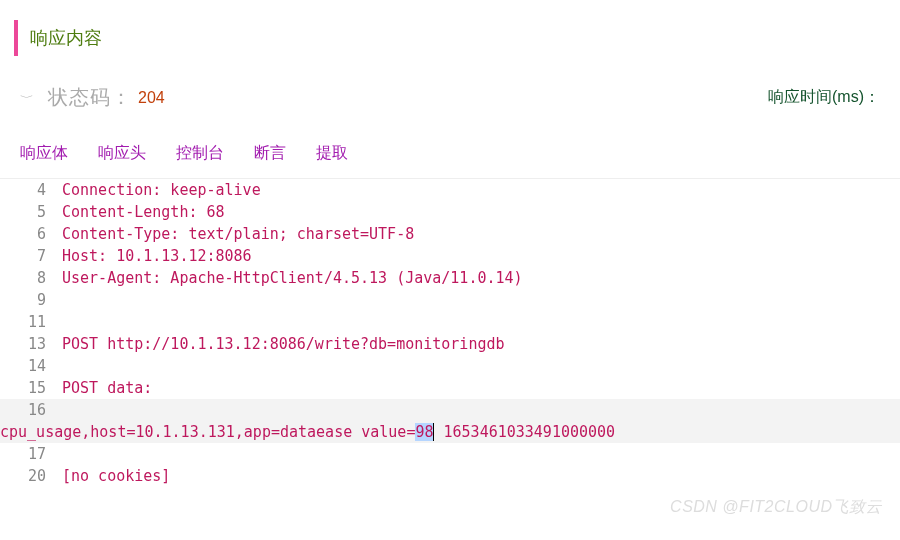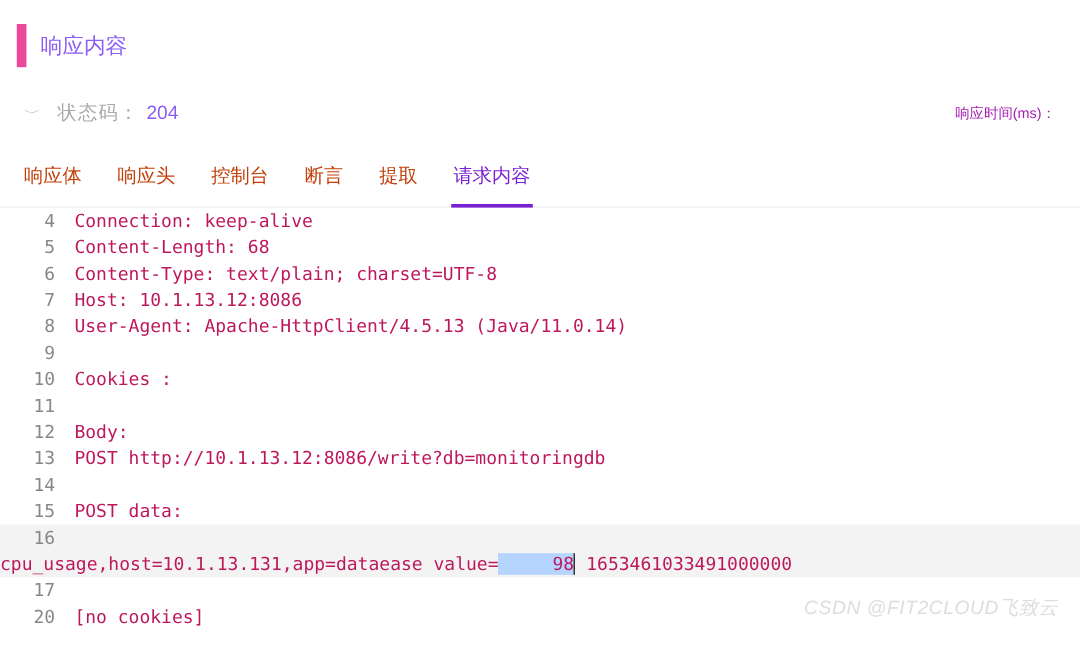--- a/index.html
+++ b/index.html
@@ -9,64 +9,64 @@
     color: #333;
     width: 900px;
     height: 540px;
     overflow: hidden;
     font-size: 14px;
   }
   .panel {
     padding: 0 0 0 0;
   }
   .section-title {
-    border-left: 8px solid #ec4899;
+    border-left: 4px solid #ec4899;
     padding: 6px 0 6px 12px;
     margin: 20px 0 20px 14px;
     font-size: 18px;
     font-weight: 500;
-    color: #8b5cf6;
+    color: #4d7c0f;
   }
   .status-row {
     display: flex;
     align-items: center;
     padding: 8px 20px 20px 20px;
     color: #aaa;
   }
   .status-row .chevron {
     margin-right: 14px;
     color: #bbb;
     font-size: 14px;
     transform: scaleY(0.7);
   }
   .status-row .label {
     color: #aaa;
-    font-size: 16px;
+    font-size: 20px;
     letter-spacing: 1px;
   }
   .status-row .code {
-    color: #8b5cf6;
+    color: #c2410c;
     font-size: 16px;
     margin-left: 6px;
   }
   .status-row .spacer { flex: 1; }
   .status-row .rt-label {
-    color: #a21caf;
-    font-size: 12px;
+    color: #14532d;
+    font-size: 16px;
   }
   .tabs {
     display: flex;
     padding: 0 18px;
     gap: 26px;
     border-bottom: 1px solid #eee;
     font-size: 16px;
   }
   .tab {
     padding: 12px 2px 14px 2px;
-    color: #c2410c;
+    color: #a21caf;
     font-weight: 500;
     position: relative;
     cursor: pointer;
   }
   .tab.active {
     color: #7a1fd1;
   }
   .tab.active::after {
     content: "";
     position: absolute;
@@ -87,21 +87,21 @@
   .code-line.hl { background: #f3f3f3; flex-direction: column; }
   .gutter {
     width: 62px;
     text-align: right;
     color: #888;
     padding-right: 16px;
     flex: 0 0 auto;
     user-select: none;
   }
   .content { flex: 1; color: #be185d; }
-  .sel { background: #b5d5ff; padding-left: 45px; }
+  .sel { background: #b5d5ff; }
   .cursor { border-right: 1px solid #000; }
   .watermark {
     position: absolute;
     right: 18px;
     bottom: 22px;
     color: #ddd;
     font-size: 16px;
     font-style: italic;
     letter-spacing: 0.5px;
   }
@@ -119,33 +119,30 @@
     <span class="spacer"></span>
     <span class="rt-label">响应时间(ms)：</span>
   </div>
 
   <div class="tabs" id="tabs">
       <div class="tab">响应体</div>
       <div class="tab">响应头</div>
       <div class="tab">控制台</div>
       <div class="tab">断言</div>
       <div class="tab">提取</div>
-      <div class="tab active">请求内容</div>
     </div>
 
   <div class="code-area" id="code">
       <div class="code-line"><div class="gutter">4</div><div class="content">Connection: keep-alive</div></div>
       <div class="code-line"><div class="gutter">5</div><div class="content">Content-Length: 68</div></div>
       <div class="code-line"><div class="gutter">6</div><div class="content">Content-Type: text/plain; charset=UTF-8</div></div>
       <div class="code-line"><div class="gutter">7</div><div class="content">Host: 10.1.13.12:8086</div></div>
       <div class="code-line"><div class="gutter">8</div><div class="content">User-Agent: Apache-HttpClient/4.5.13 (Java/11.0.14)</div></div>
       <div class="code-line"><div class="gutter">9</div><div class="content"></div></div>
-      <div class="code-line"><div class="gutter">10</div><div class="content">Cookies :</div></div>
       <div class="code-line"><div class="gutter">11</div><div class="content"></div></div>
-      <div class="code-line"><div class="gutter">12</div><div class="content">Body:</div></div>
       <div class="code-line"><div class="gutter">13</div><div class="content">POST http://10.1.13.12:8086/write?db=monitoringdb</div></div>
       <div class="code-line"><div class="gutter">14</div><div class="content"></div></div>
       <div class="code-line"><div class="gutter">15</div><div class="content">POST data:</div></div>
       <div class="code-line hl"><div class="gutter">16</div><div class="content"><span>cpu_usage,host=10.1.13.131,app=dataease value=</span><span class="sel">98</span><span class="cursor"></span><span> 1653461033491000000</span></div></div>
       <div class="code-line"><div class="gutter">17</div><div class="content"></div></div>
       <div class="code-line"><div class="gutter">20</div><div class="content">[no cookies]</div></div>
     </div>
 </div>
 
 <div class="watermark">CSDN @FIT2CLOUD飞致云</div>

